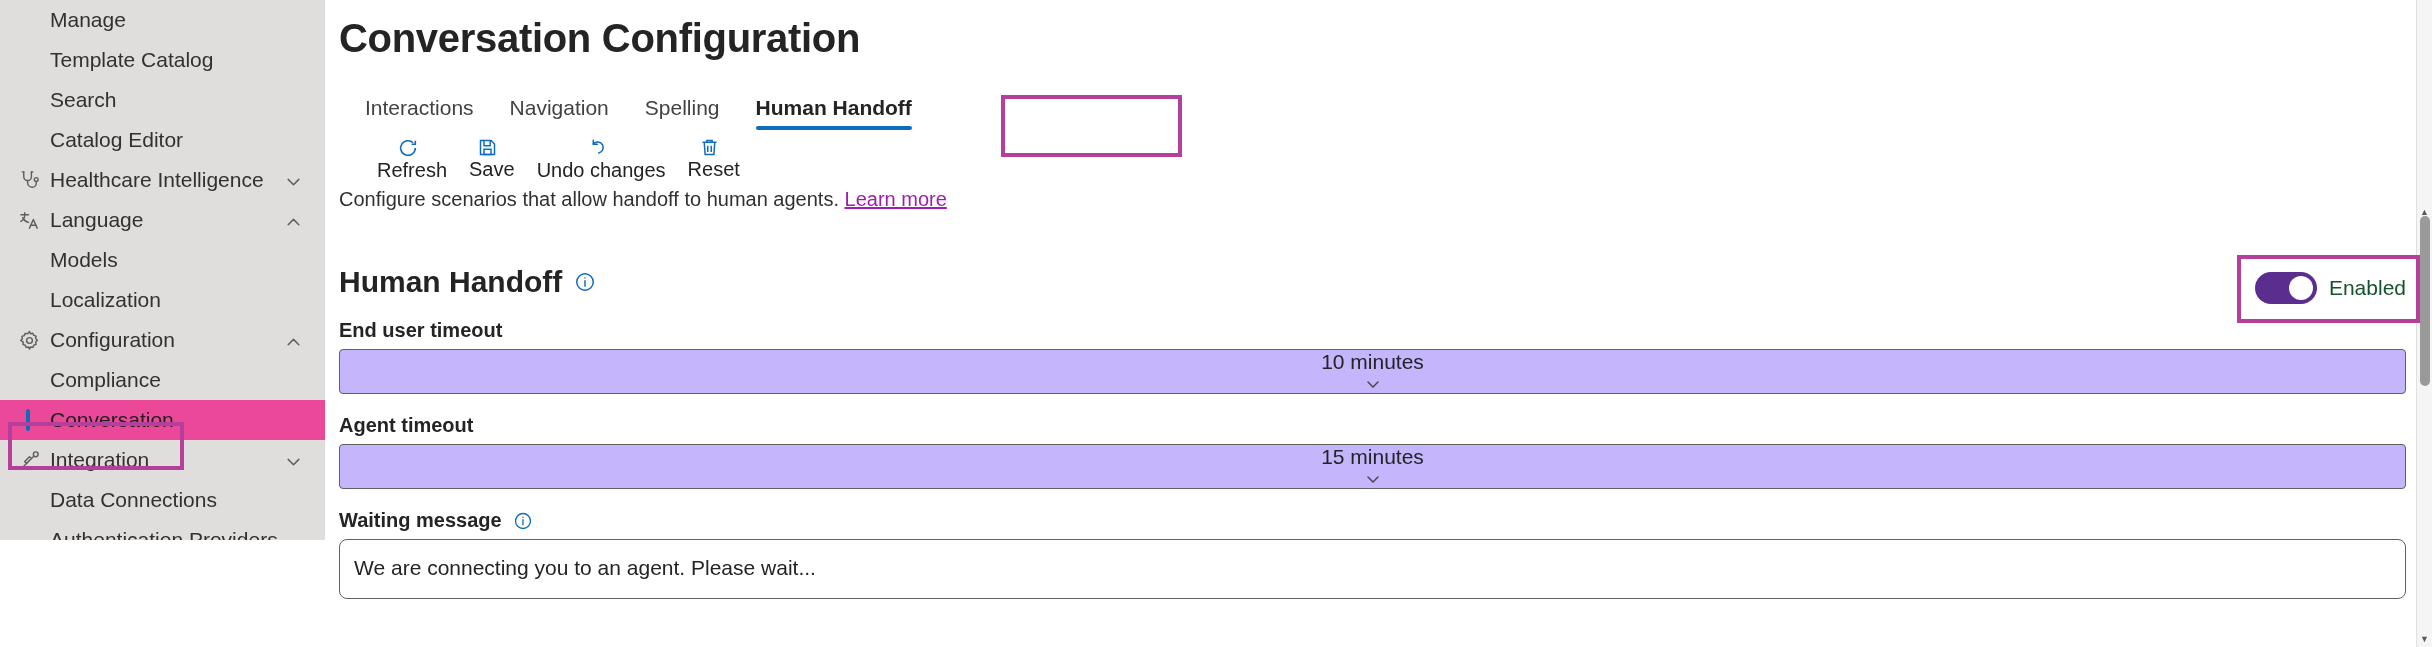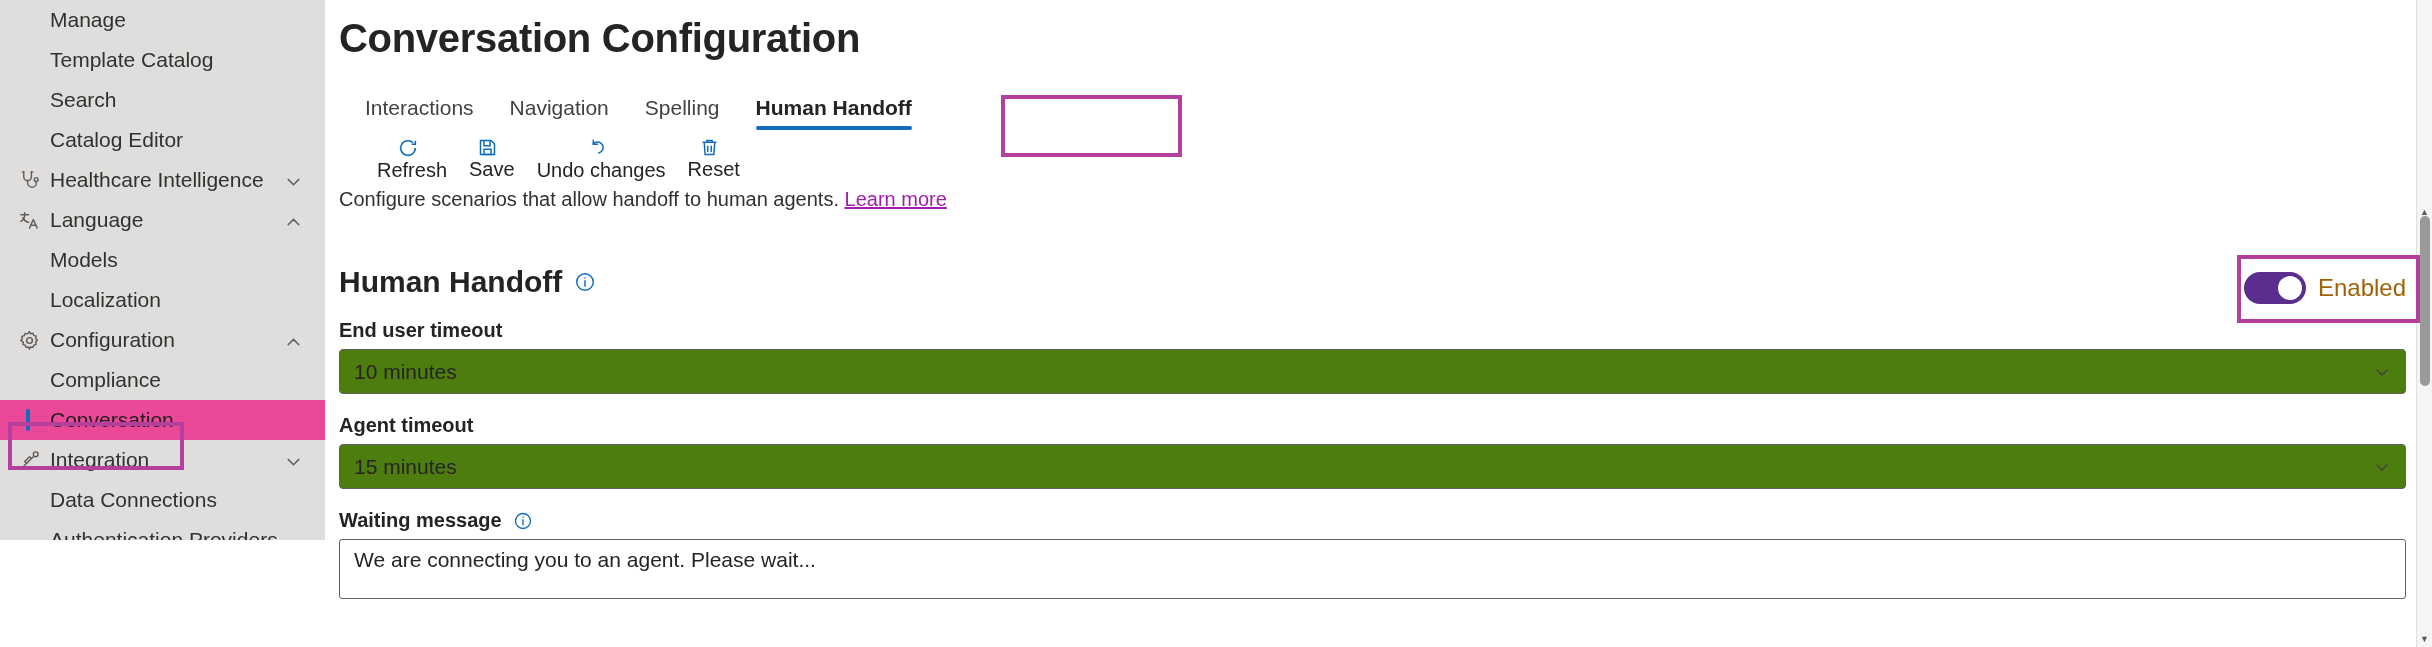--- a/index.html
+++ b/index.html
@@ -195,22 +195,22 @@
   .switch .knob {
     position: absolute;
     right: 4px;
     top: 4px;
     width: 24px;
     height: 24px;
     border-radius: 50%;
     background: #ffffff;
   }
   .switch-label {
-    font-size: 24px;
-    color: #a16207;
+    font-size: 21px;
+    color: #14532d;
     white-space: nowrap;
   }
 
   .section-head {
     margin-top: 54px;
     margin-left: 14px;
     display: flex;
     align-items: center;
     gap: 12px;
   }
@@ -238,42 +238,43 @@
     margin-top: 20px;
     margin-bottom: 7px;
     display: flex;
     align-items: center;
     gap: 10px;
   }
   .control {
     height: 45px;
     border: 1px solid #616161;
     border-radius: 4px;
-    background: #4d7c0f;
+    background: #c4b5fd;
     display: flex;
     align-items: center;
     padding: 0 14px;
     font-size: 21px;
     color: #242424;
     position: relative;
+    flex-direction: column;
   }
   .control .cval { flex: 1; }
   .control .caret {
     width: 18px;
     height: 18px;
     color: #424242;
     display: inline-flex;
     align-items: center;
     justify-content: center;
   }
   .textarea-ctl {
     border: 1px solid #616161;
-    border-radius: 3px;
+    border-radius: 8px;
     background: #ffffff;
-    padding: 8px 14px;
+    padding: 16px 14px;
     font-size: 21px;
     color: #242424;
     height: 60px;
     overflow: hidden;
   }
 
   
   .scrollbar {
     position: absolute;
     right: 0;

